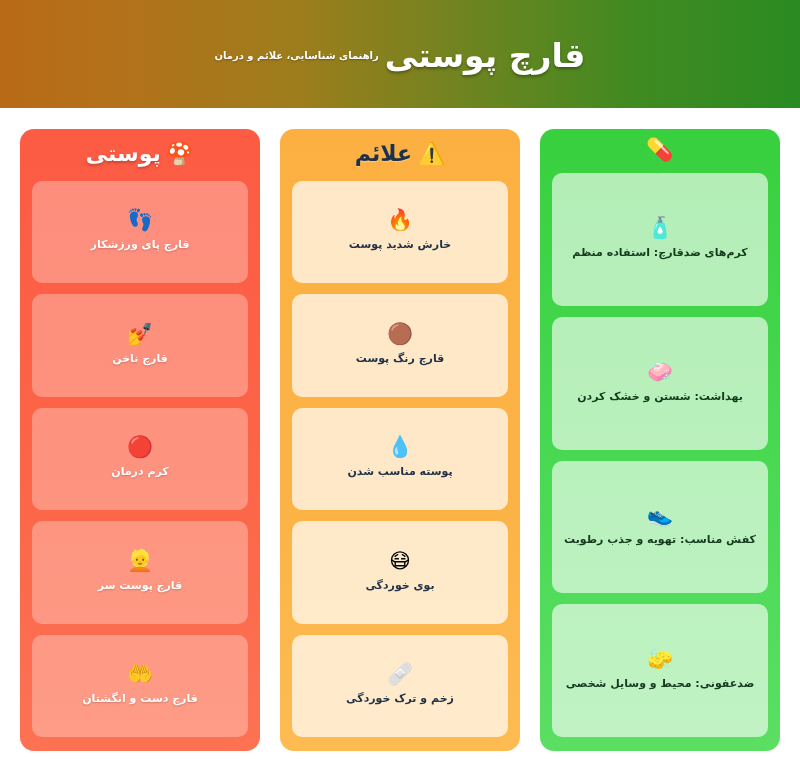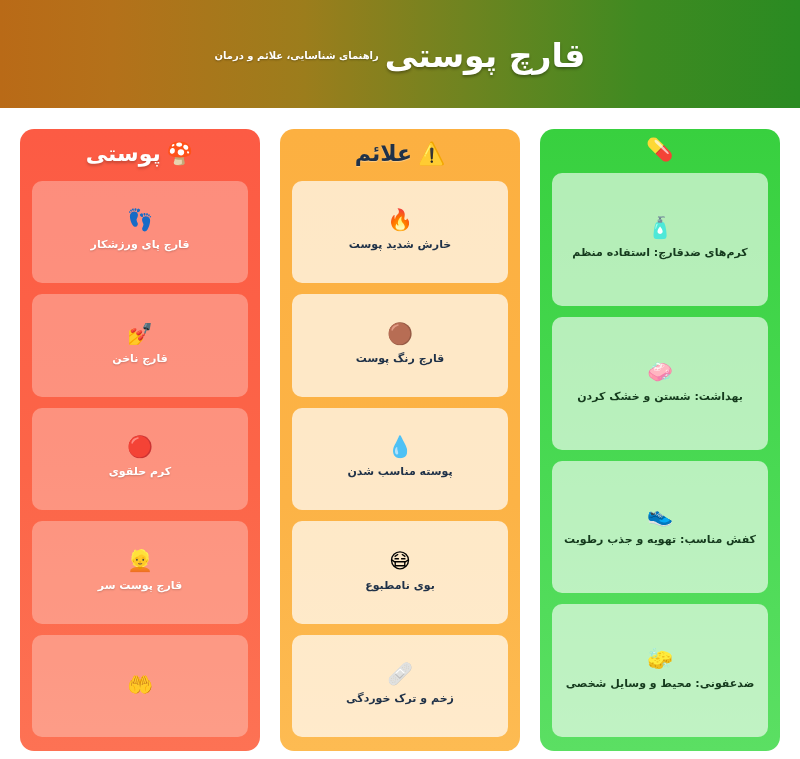--- a/index.html
+++ b/index.html
@@ -183,28 +183,29 @@
           <div class="card">
             <div class="card-icon">👣</div>
             <div class="card-label">قارچ پای ورزشکار</div>
           </div>
           <div class="card">
             <div class="card-icon">💅</div>
             <div class="card-label">قارچ ناخن</div>
           </div>
           <div class="card">
             <div class="card-icon">🔴</div>
-            <div class="card-label">کرم حلقوی</div>
+            <div class="card-label">کرم درمان</div>
           </div>
           <div class="card">
             <div class="card-icon">👱</div>
             <div class="card-label">قارچ پوست سر</div>
           </div>
           <div class="card">
             <div class="card-icon">🤲</div>
+            <div class="card-label">قارچ دست و انگشتان</div>
           </div>
         </div>
       </div>
       <div class="column column-symptoms">
         <div class="column-header">
           <span class="column-header-icon">⚠️</span>
           <span>علائم</span>
         </div>
         <div class="column-body">
           <div class="card">
@@ -214,21 +215,21 @@
           <div class="card">
             <div class="card-icon">🟤</div>
             <div class="card-label">قارچ رنگ پوست</div>
           </div>
           <div class="card">
             <div class="card-icon">💧</div>
             <div class="card-label">پوسته مناسب شدن</div>
           </div>
           <div class="card">
             <div class="card-icon">😷</div>
-            <div class="card-label">بوی نامطبوع</div>
+            <div class="card-label">بوی خوردگی</div>
           </div>
           <div class="card">
             <div class="card-icon">🩹</div>
             <div class="card-label">زخم و ترک خوردگی</div>
           </div>
         </div>
       </div>
       <div class="column column-treatment">
         <div class="column-header">
           <span class="column-header-icon">💊</span>

